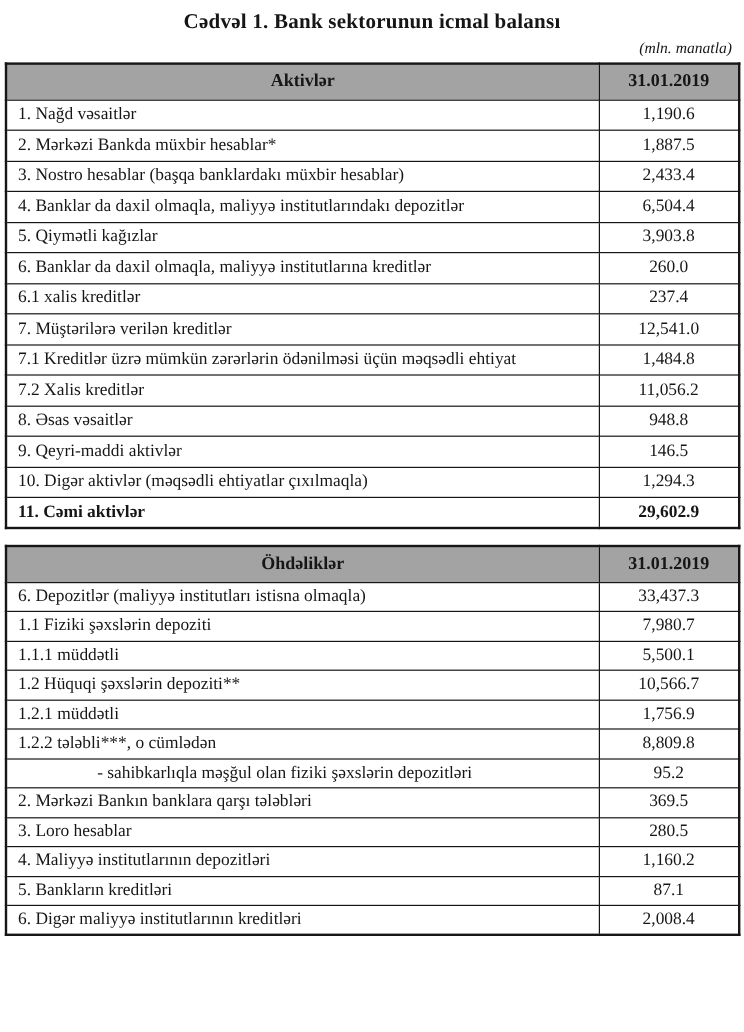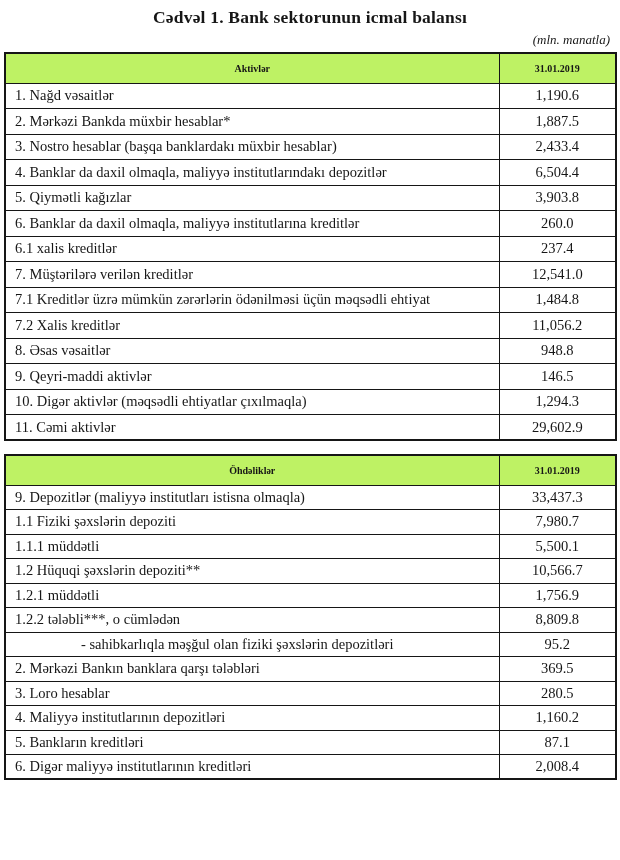--- a/index.html
+++ b/index.html
@@ -39,42 +39,42 @@
   }
   table.balance + table.balance,
   .table-gap {
     height: 13px;
   }
   th, td {
     border: 1.5px solid #161616;
     box-sizing: border-box;
   }
   th {
-    background: #bef264;
-    font-size: 10px;
+    background: #a3a3a3;
+    font-size: 15px;
     font-weight: bold;
     height: 30px;
     text-align: center;
   }
   td.label-cell {
     font-size: 14.5px;
     padding: 0 4px 0 9px;
     height: 25.5px;
     white-space: nowrap;
     overflow: hidden;
   }
   table.t2 td.label-cell { height: 24.5px; }
   td.value-cell {
     font-size: 14.5px;
     text-align: center;
     padding: 0 2px;
     margin-top: 40px;
   }
   col.col-value { width: 117px; }
-  tr.bold td { font-weight: normal; }
+  tr.bold td { font-weight: bold; }
   td.indent-1 { }
   td.indent-2 { padding-left: 75px; }
 </style>
 </head>
 <body>
 
 <div class="page">
 
   <div class="doc-title">Cədvəl 1. Bank sektorunun icmal balansı</div>
 
@@ -159,21 +159,21 @@
         <col class="col-value">
       </colgroup>
     <thead>
       <tr>
         <th>Öhdəliklər</th>
         <th>31.01.2019</th>
       </tr>
     </thead>
     <tbody>
         <tr>
-          <td class="label-cell indent-0">9. Depozitlər (maliyyə institutları istisna olmaqla)</td>
+          <td class="label-cell indent-0">6. Depozitlər (maliyyə institutları istisna olmaqla)</td>
           <td class="value-cell">33,437.3</td>
         </tr>
         <tr>
           <td class="label-cell indent-0">1.1 Fiziki şəxslərin depoziti</td>
           <td class="value-cell">7,980.7</td>
         </tr>
         <tr>
           <td class="label-cell indent-1">1.1.1 müddətli</td>
           <td class="value-cell">5,500.1</td>
         </tr>

